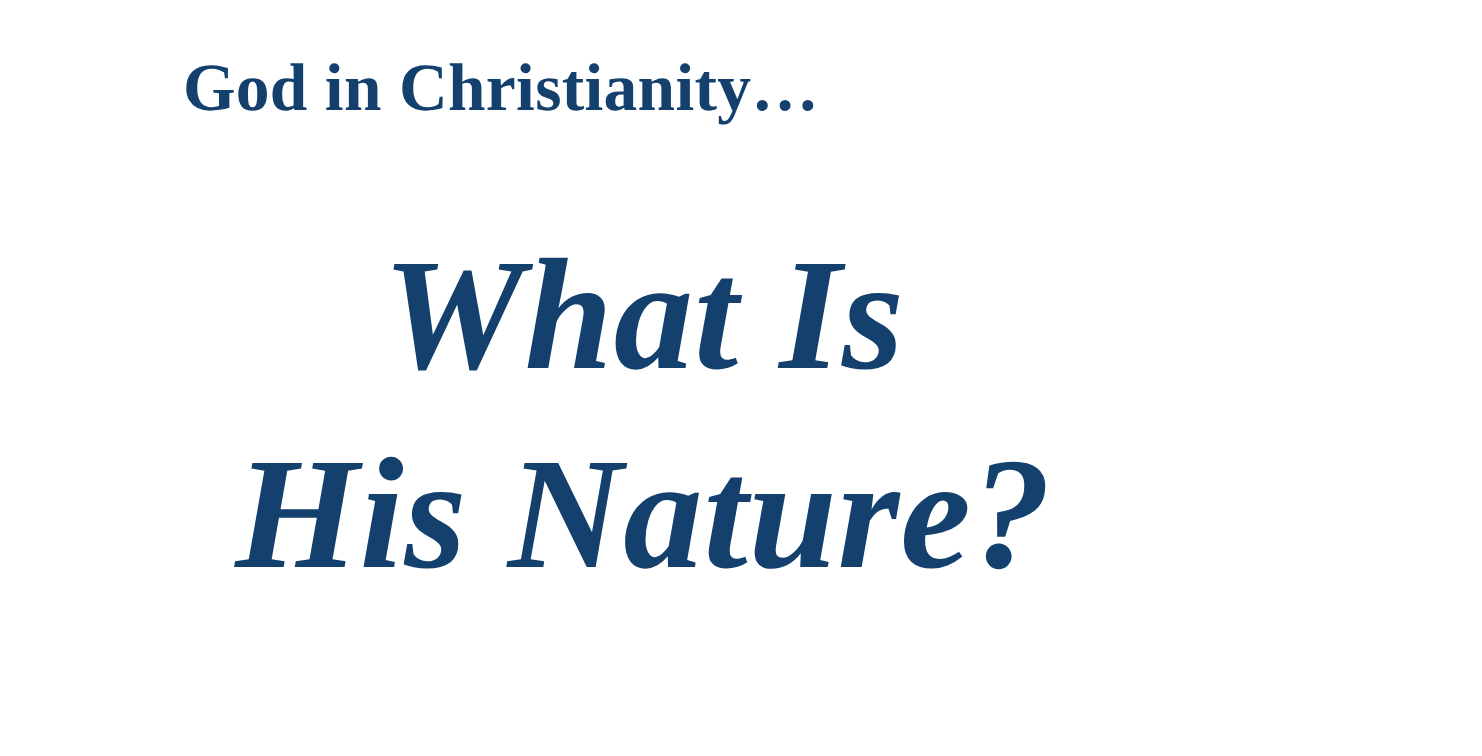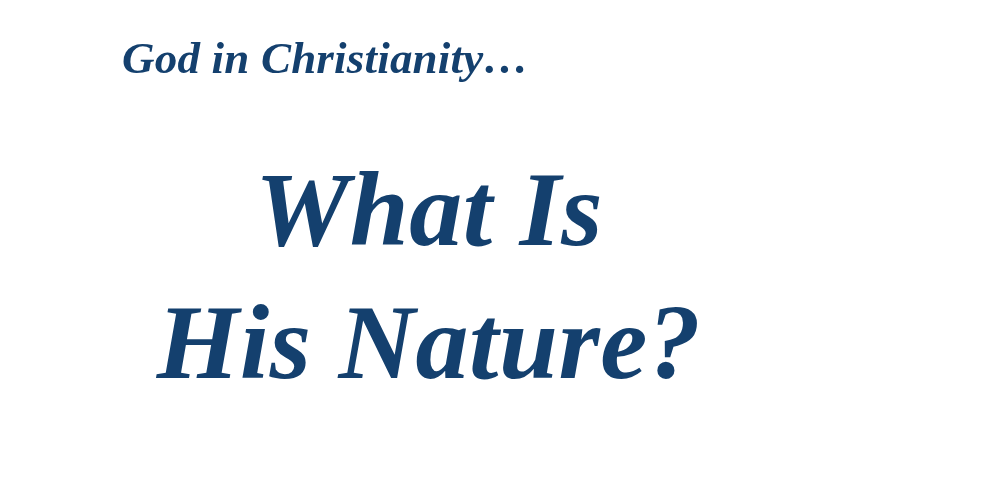--- a/index.html
+++ b/index.html
@@ -24,21 +24,20 @@
     box-sizing: border-box;
   }
 
   
   .kicker {
     position: absolute;
     left: 122px;
     top: 36px;
     width: 700px;
     font-family: "Liberation Serif", "DejaVu Serif", serif;
-    font-style: italic;
     font-weight: bold;
     font-size: 45px;
     line-height: 1.02;
     letter-spacing: 0.2px;
     color: #14406e;
     white-space: nowrap;
   }
 
   
   .title-block {

